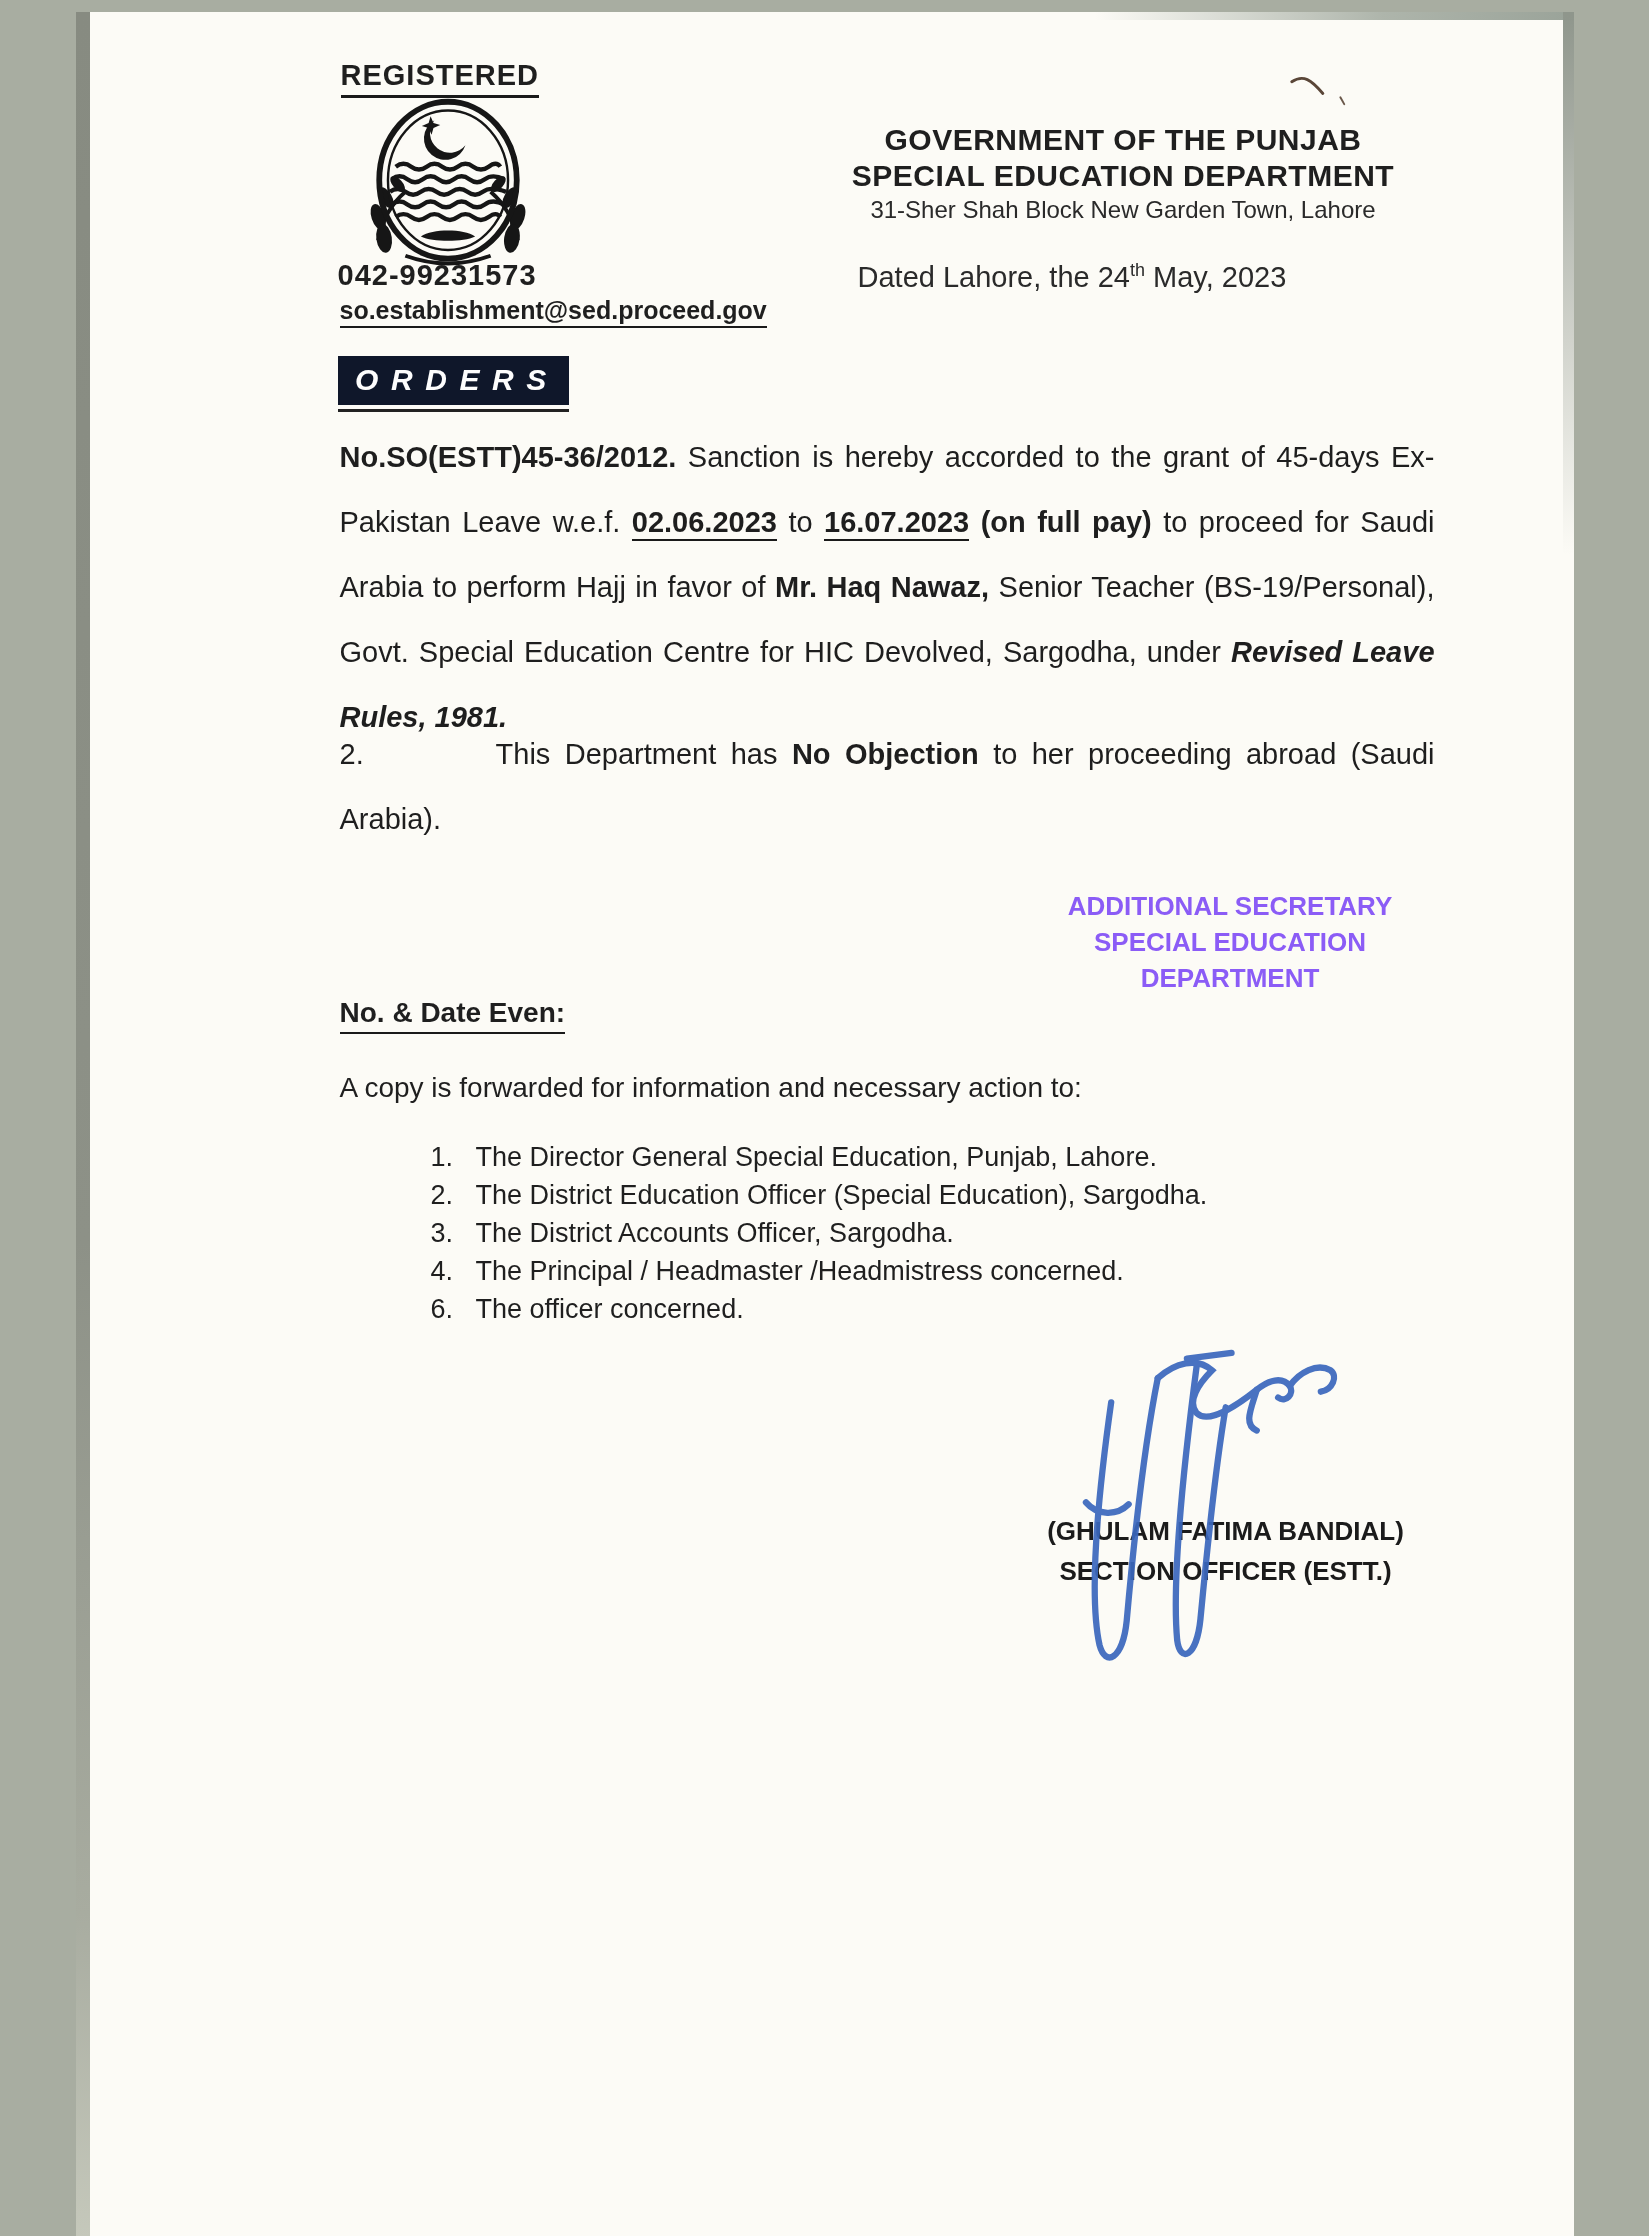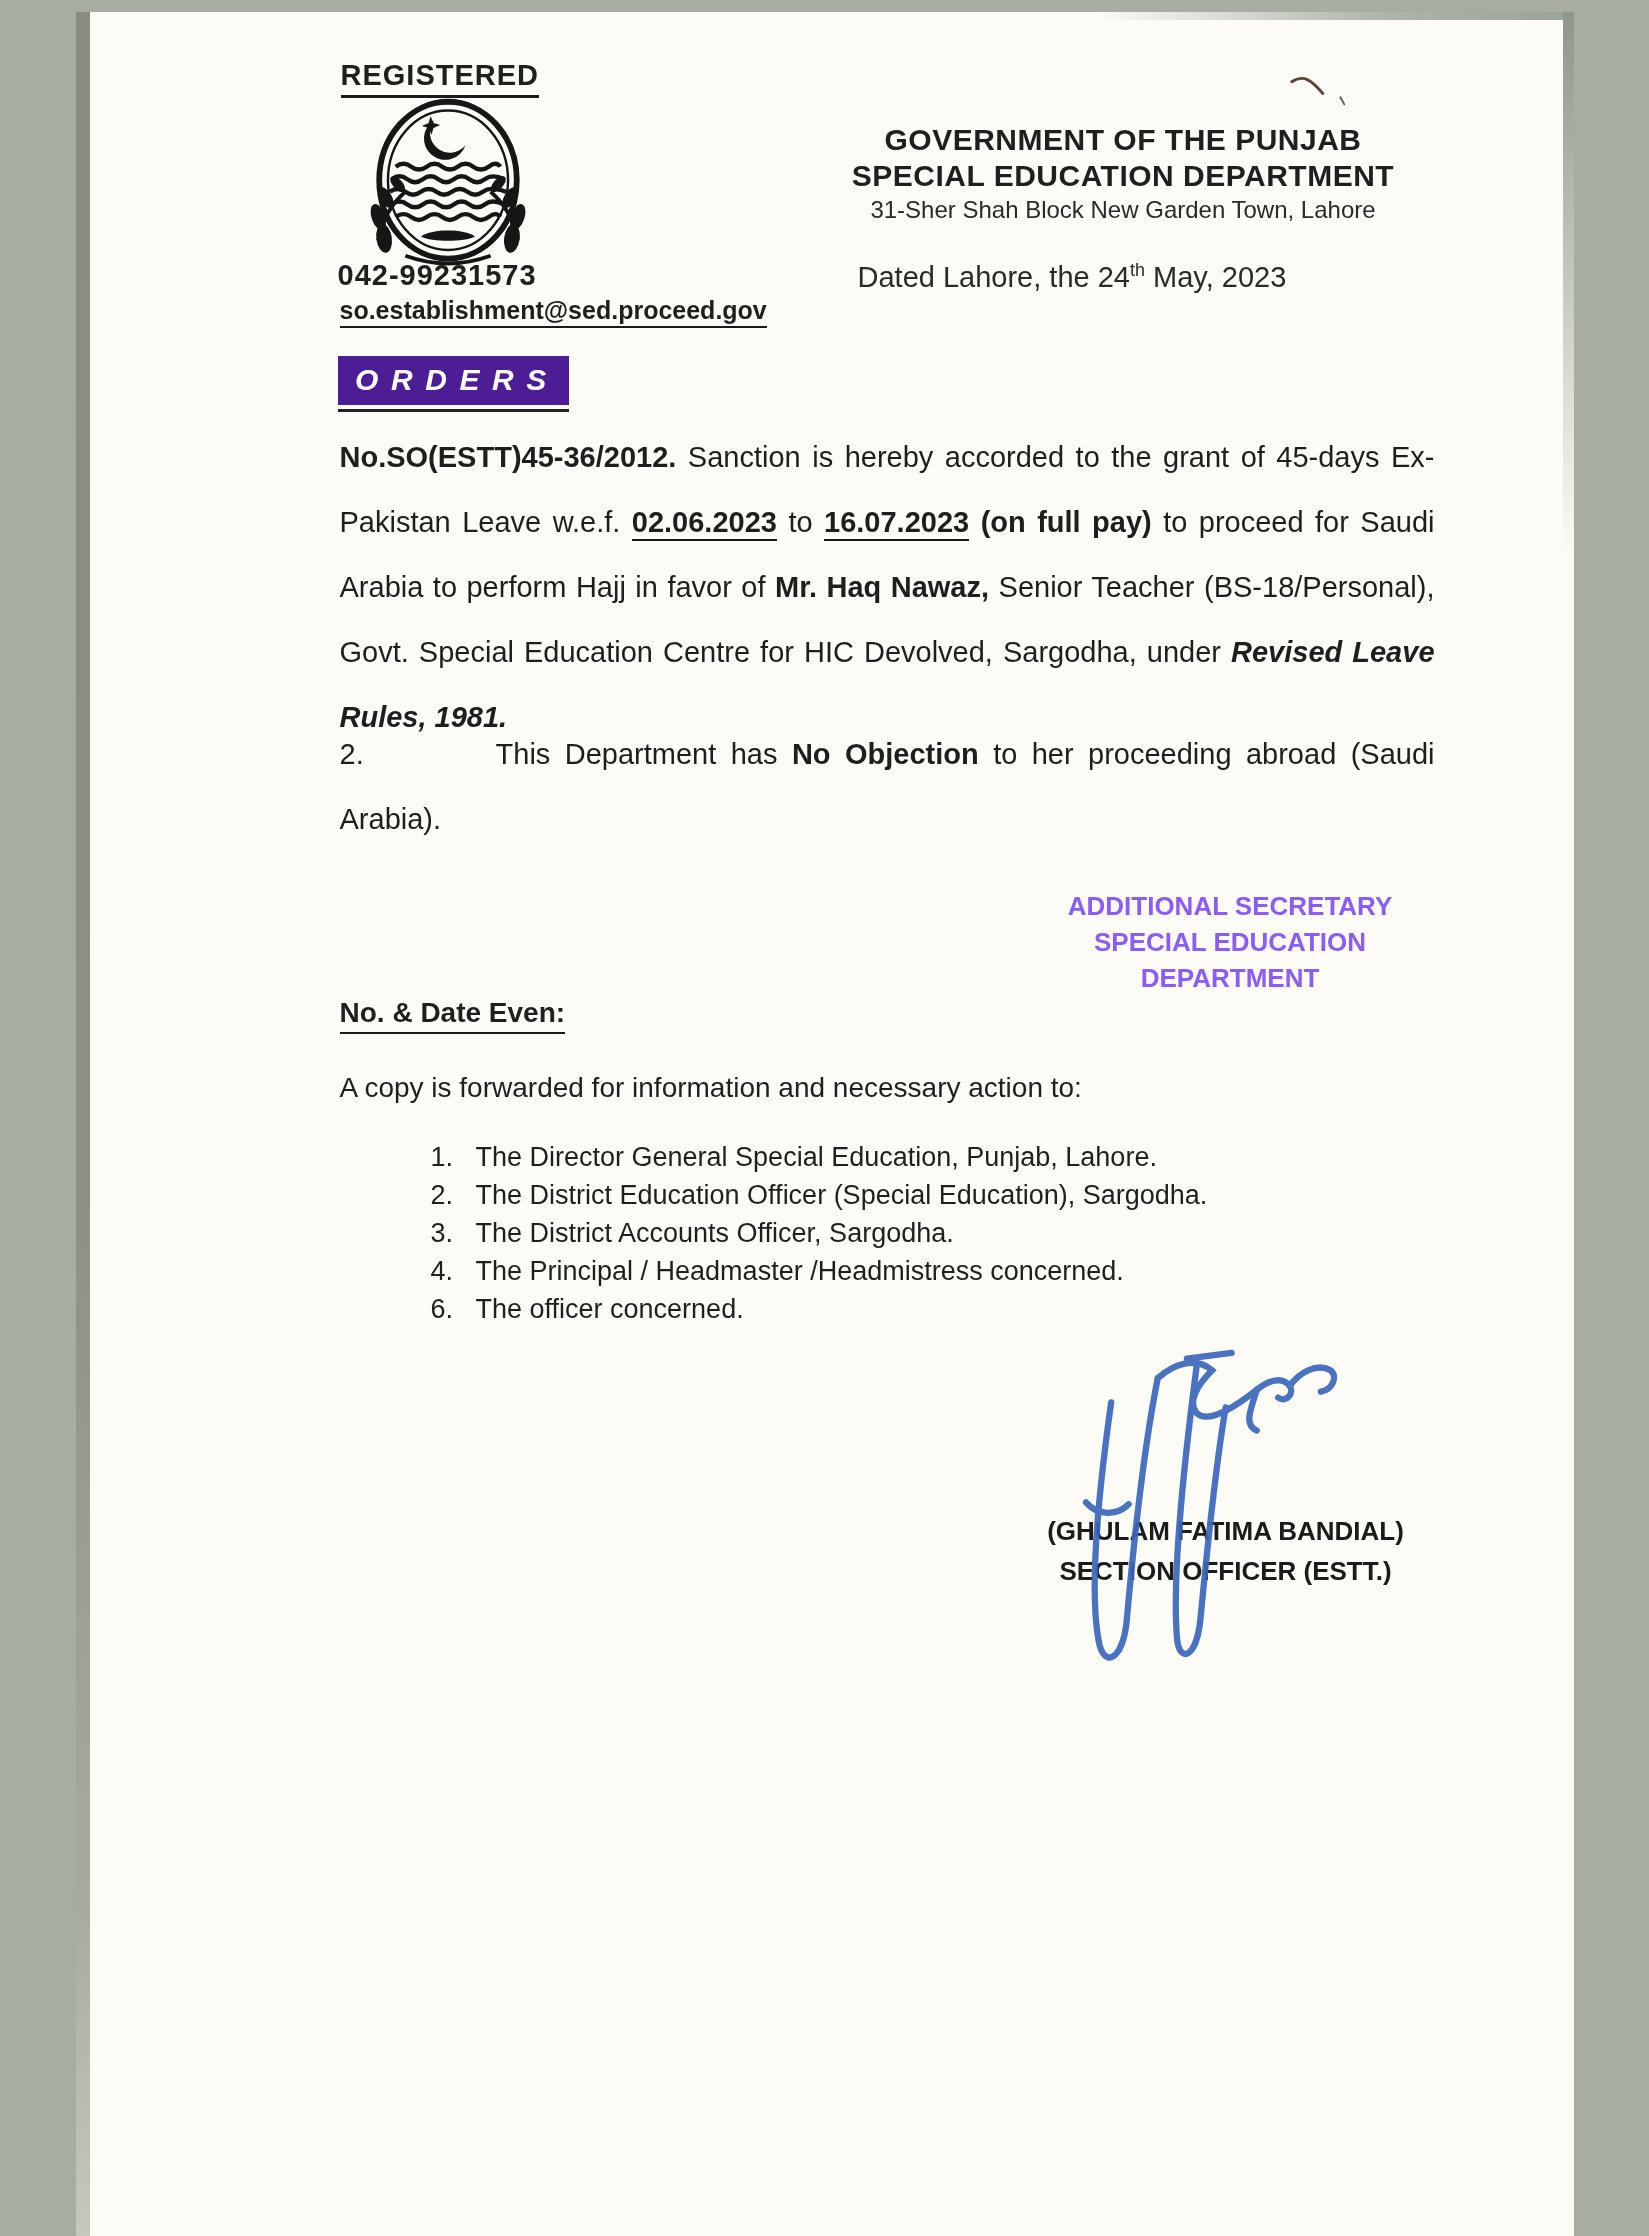--- a/index.html
+++ b/index.html
@@ -48,21 +48,21 @@
   .gov-block { position: absolute; left: 737px; top: 110px; width: 621px; text-align: center; }
   .gov-line1, .gov-line2 { font-size: 30px; font-weight: bold; line-height: 36px; letter-spacing: 0.5px; }
   .gov-line3 { font-size: 24px; line-height: 31px; color: #2a2a2a; }
   .date-line { position: absolute; left: 782px; top: 248px; font-size: 29px; color: #2a2a2a; }
   .date-line sup { font-size: 0.62em; }
   .orders-wrap {
     position: absolute; left: 262px; top: 344px;
     border-bottom: 3.9px solid #222; padding-bottom: 3.9px;
   }
   .orders-box {
-    background: #4c1d95; color: #fdfdfd;
+    background: #0f172a; color: #fdfdfd;
     font-size: 30px; font-weight: bold; font-style: italic;
     letter-spacing: 12.6px; padding: 6.8px 9.7px 8.7px 17.5px;
   }
   .para {
     position: absolute; left: 264px; width: 1095px;
     font-size: 29px; line-height: 65px;
     text-align: justify; color: #1e1e1e;
   }
   .para1 { top: 413px; }
   .para2 { top: 710px; }
@@ -160,21 +160,21 @@
 
   <div class="para para1">
     <span class="b">No.SO(ESTT)45-36/2012.</span>
     <span>Sanction is hereby accorded to the grant of 45-days Ex-Pakistan Leave w.e.f.</span>
     <span class="b u">02.06.2023</span>
     <span>to</span>
     <span class="b u">16.07.2023</span>
     <span class="b">(on full pay)</span>
     <span>to proceed for Saudi Arabia to perform Hajj in favor of</span>
     <span class="b">Mr. Haq Nawaz,</span>
-    <span>Senior Teacher (BS-18/Personal), Govt. Special Education Centre for HIC Devolved, Sargodha, under</span>
+    <span>Senior Teacher (BS-19/Personal), Govt. Special Education Centre for HIC Devolved, Sargodha, under</span>
     <span class="b i">Revised Leave Rules, 1981.</span>
   </div>
 
   <div class="para para2">
     <span class="pnum">2.</span>
     <span>This Department has</span>
     <span class="b">No Objection</span>
     <span>to her proceeding abroad (Saudi Arabia).</span>
   </div>
 

